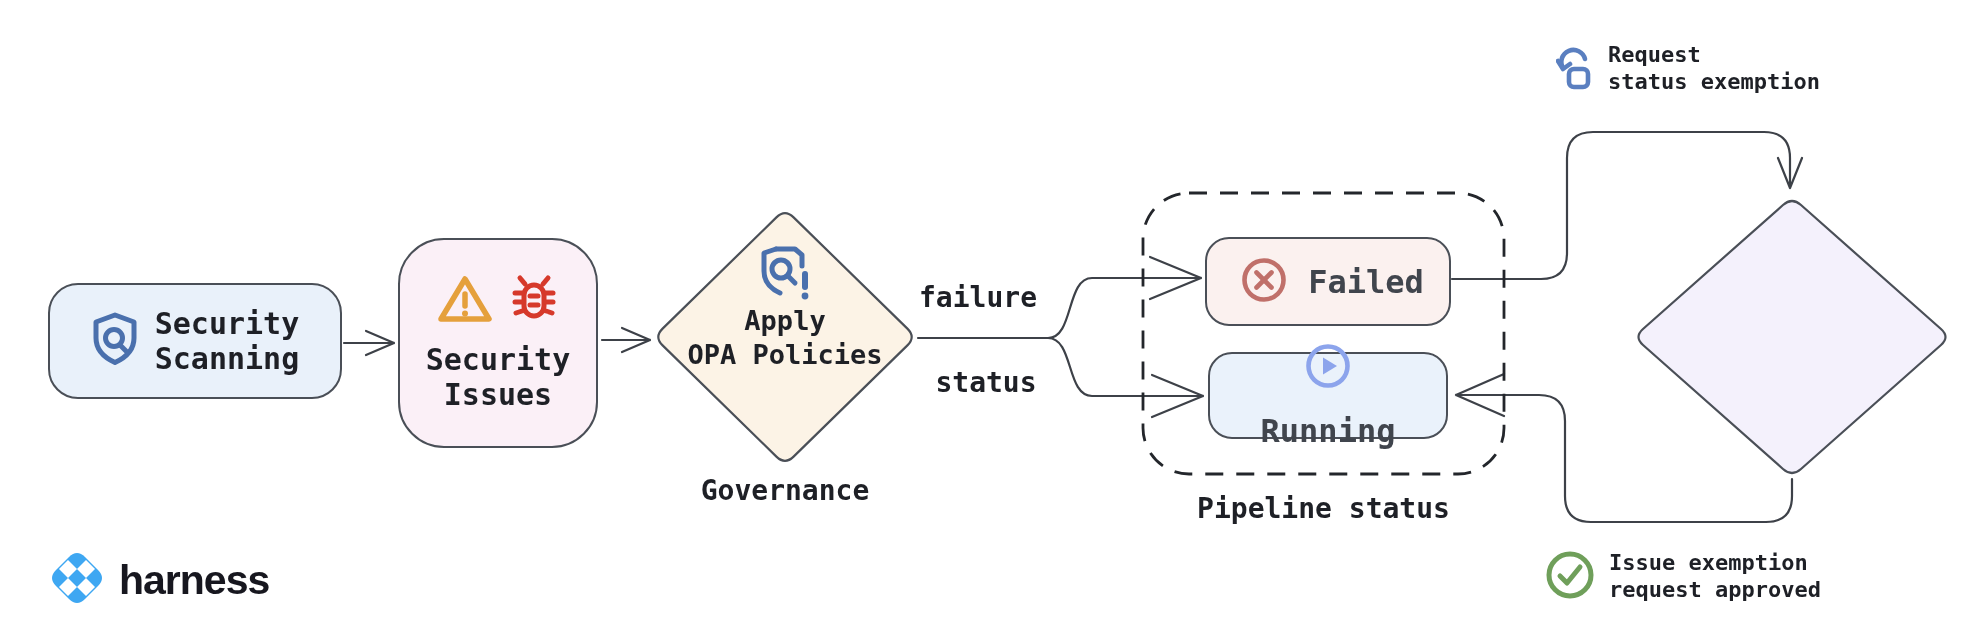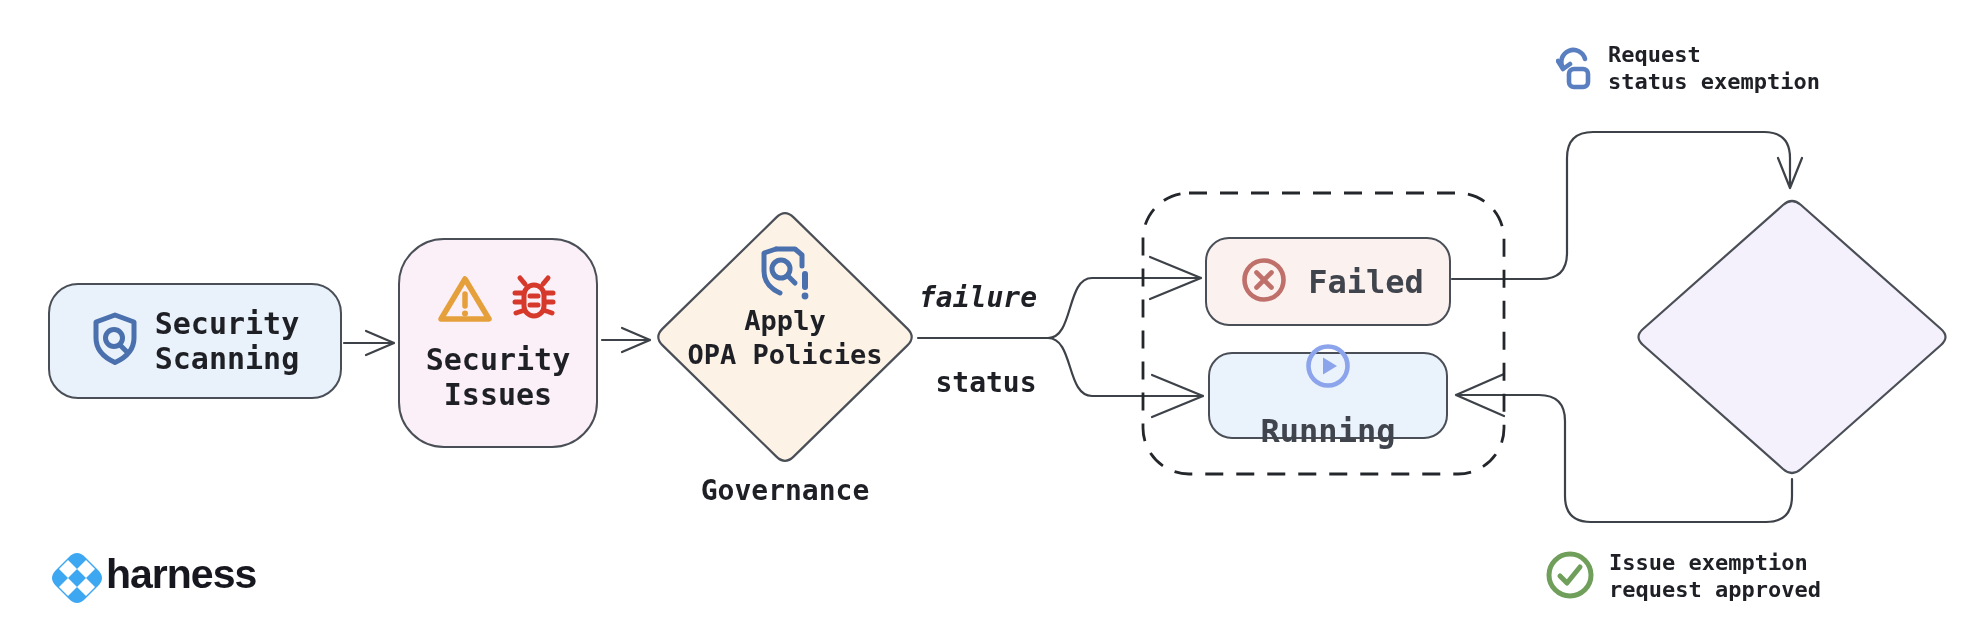--- a/index.html
+++ b/index.html
@@ -26,31 +26,31 @@
   .status-label { font-size:32px; color:#40454d; font-weight:bold; }
 
   
   #opa-icon { position:absolute; left:754px; top:244px; }
   #opa-label { left:654px; top:304px; width:262px; font-size:27px; line-height:1.25; }
   #exemption-label { left:1634px; top:272px; width:316px; font-size:31px; line-height:1.34; }
 
   
   #cap-governance { left:654px; top:474px; width:262px; font-size:28px; }
   #cap-pipeline { left:1143px; top:492px; width:361px; font-size:28px; }
-  #lbl-failure { left:910px; top:281px; width:136px; font-size:28px;font-style:italic; }
+  #lbl-failure { left:910px; top:281px; width:136px; font-size:28px; }
   #lbl-success { left:916px; top:366px; width:140px; font-size:28px; }
 
   
   .annotation { position:absolute; display:flex; align-items:flex-start; gap:14px; }
   .annotation .label { font-size:22px; line-height:1.22; text-align:left; }
   #ann-request { left:1556px; top:42px; }
   #ann-approved { left:1545px; top:550px; align-items:center; }
 
   
-  #brand { position:absolute; left:50px; top:551px; display:flex; gap:2px; }
+  #brand { position:absolute; left:50px; top:551px; display:flex; align-items:center; gap:15px; }
   #brand .wordmark {
     font-family:"Liberation Sans", sans-serif; font-weight:bold; font-size:41px;
     color:#17171f; letter-spacing:-1px;
   }
 </style>
 </head>
 <body>
 
 <div class="canvas">
 
@@ -154,20 +154,21 @@
   <div class="node" id="n-running">
     <span>
       <svg width="48" height="48" viewBox="0 0 48 48">
         <circle cx="24" cy="24" r="19.5" fill="none" stroke="#8ca4ec" stroke-width="4.6"></circle>
         <path d="M19 15.5 L33 24 L19 32.5 Z" fill="#8ca4ec"></path>
       </svg>
     </span>
     <div class="status-label">Running</div>
   </div>
 
+  <div class="caption" id="cap-pipeline">Pipeline status</div>
 
 
   <div class="annotation" id="ann-request">
     <span>
       <svg width="38" height="52" viewBox="0 0 38 52">
         <g stroke="#5a7fc0" stroke-width="4.6" fill="none" stroke-linecap="round" stroke-linejoin="round">
           <path d="M7 26 A12 12 0 1 1 29 17"></path>
           <path d="M2 19 L7 27 L14 22"></path>
           <rect x="13" y="27" width="19" height="18" rx="5"></rect>
         </g>

